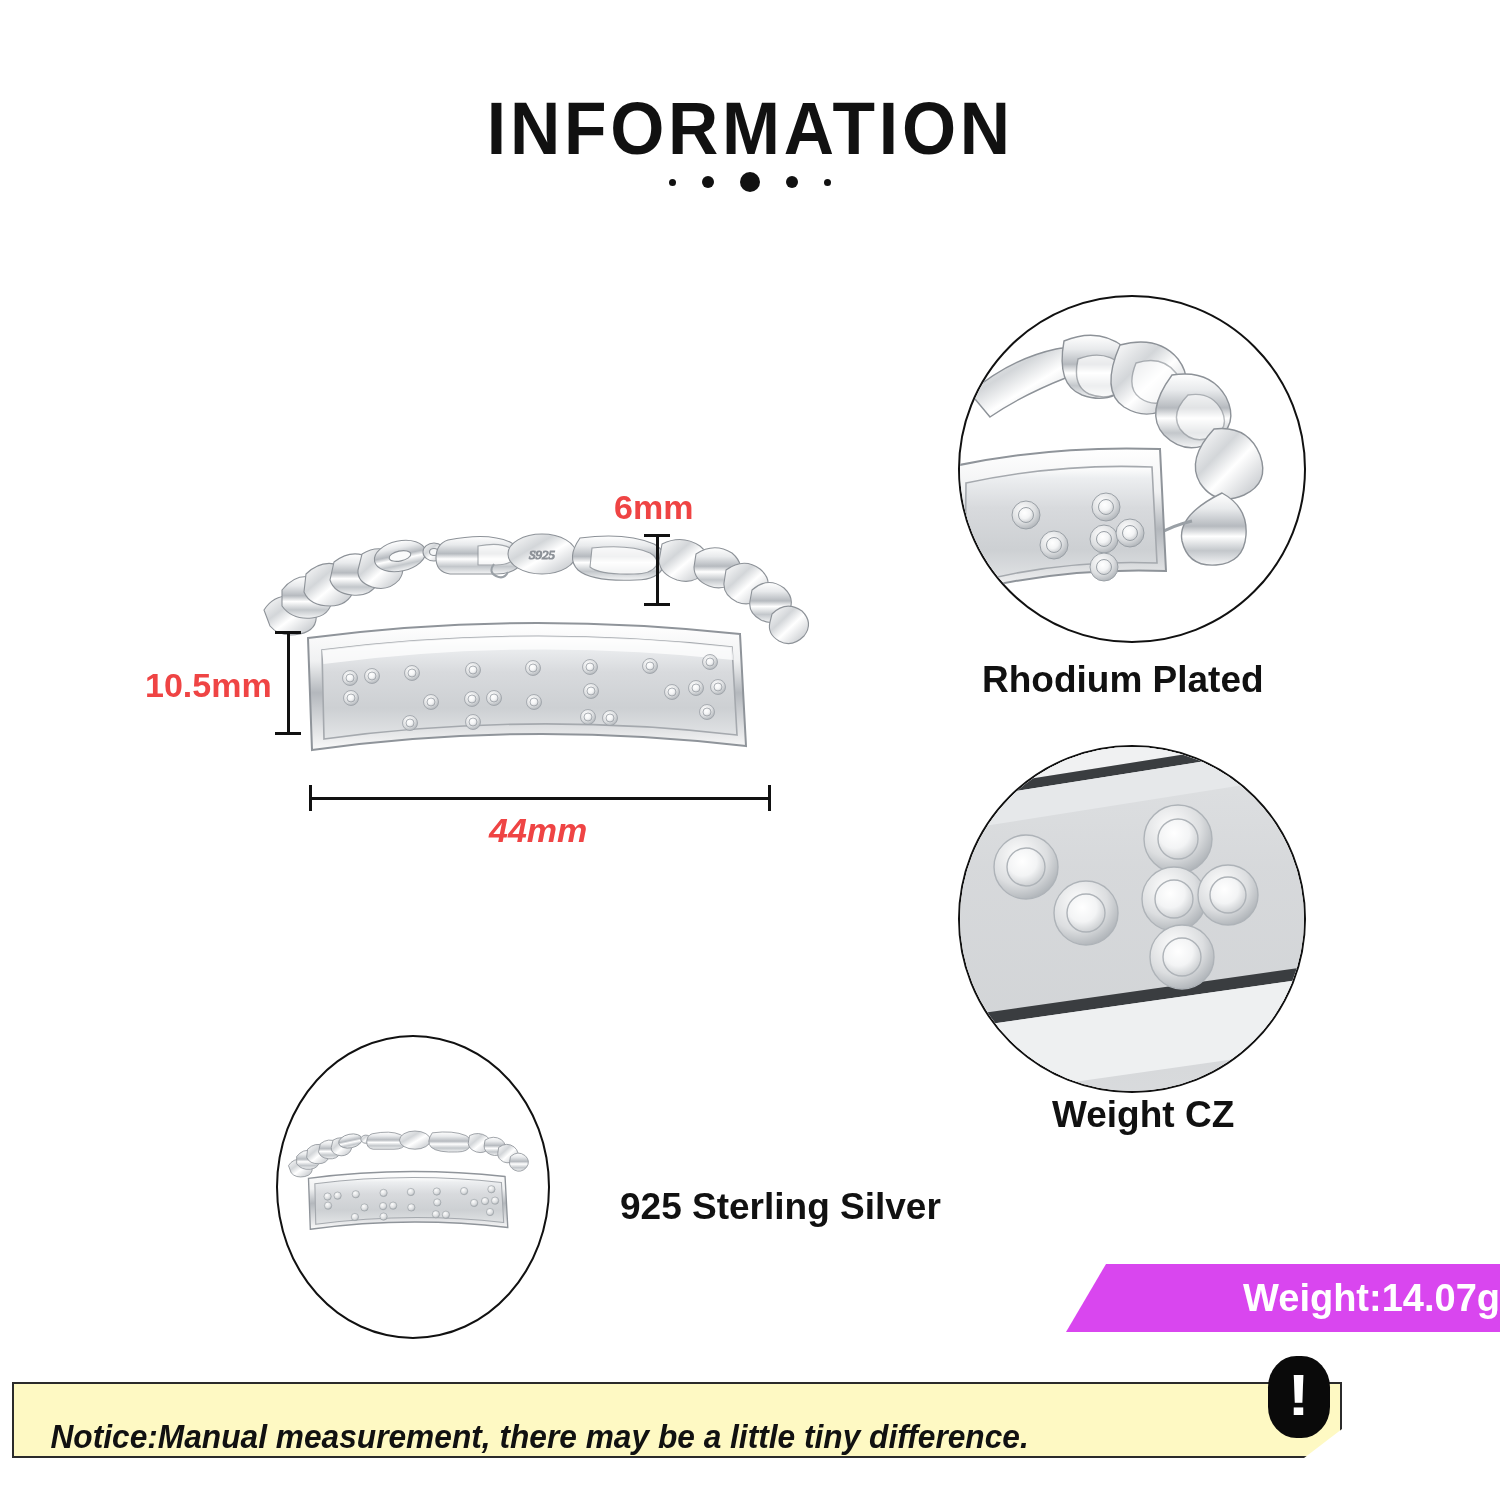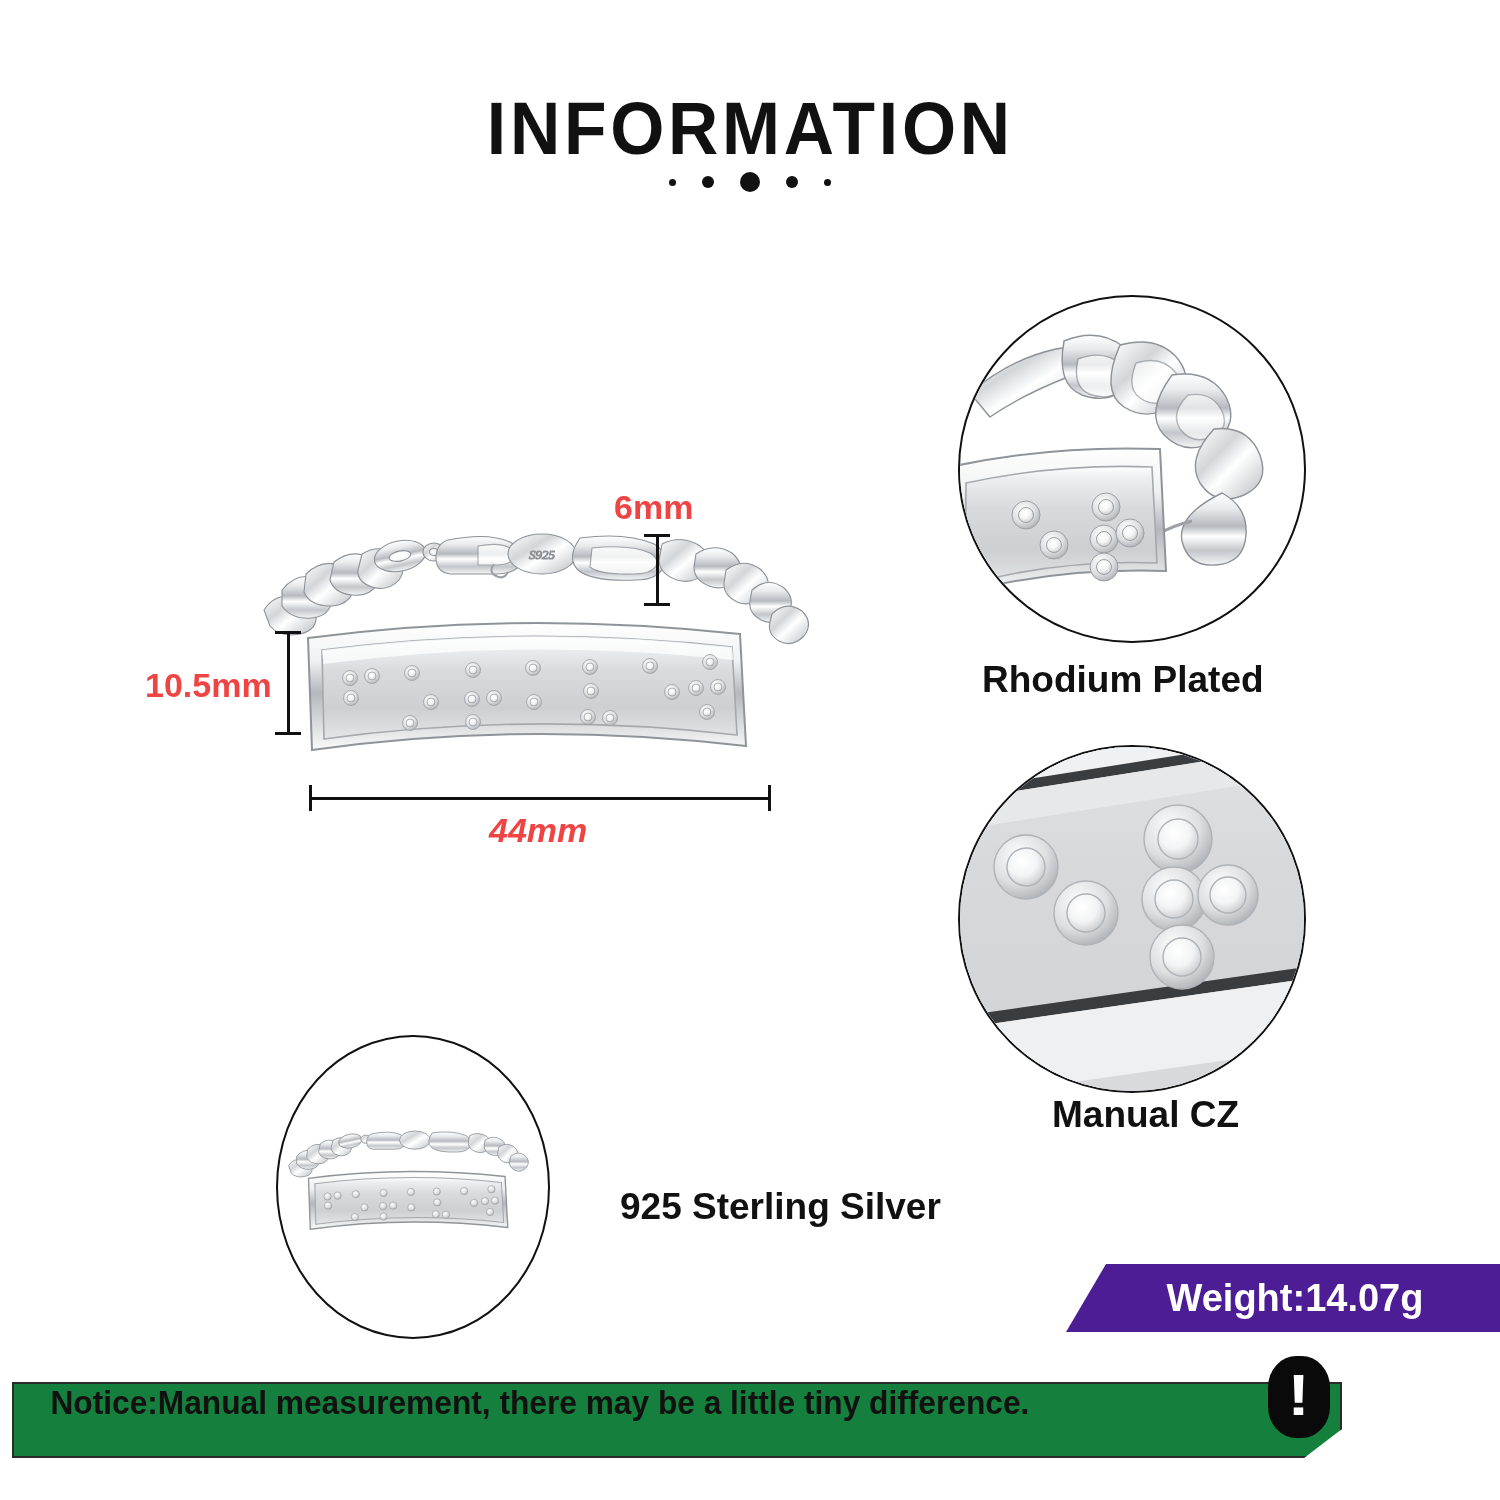--- a/index.html
+++ b/index.html
@@ -79,36 +79,36 @@
   #circle-rhodium{left:958px;top:295px;width:344px;height:344px;}
   #label-rhodium{left:982px;top:659px;font-size:37px;}
   #circle-cz{left:958px;top:745px;width:344px;height:344px;}
   #label-cz{left:1052px;top:1094px;font-size:37px;}
   #circle-silver{left:276px;top:1035px;width:270px;height:300px;}
   #label-silver{left:620px;top:1186px;font-size:37px;}
 
   
   #weight-badge{
     position:absolute;left:1066px;top:1264px;width:434px;height:68px;
-    background:#4c1d95;
+    background:#d946ef;
     clip-path:polygon(40px 0,100% 0,100% 100%,0 100%);
-    display:flex;align-items:center;justify-content:center;
+    display:flex;align-items:center;justify-content:flex-end;
   }
   #weight-text{
     color:#ffffff;font-weight:bold;font-size:38px;
     font-family:"Liberation Sans", sans-serif;letter-spacing:0px;
     padding-left:24px;
   }
 
   
   #notice-bar{
     position:absolute;left:12px;top:1382px;width:1326px;height:72px;
-    background:#15803d;border:2.5px solid #2b2b2b;
+    background:#fef9c3;border:2.5px solid #2b2b2b;
     clip-path:polygon(0 0, 100% 0, 100% 62%, 1292px 100%, 0 100%);
-    display:flex;align-items:flex-start;
+    display:flex;align-items:flex-end;font-style:italic;
   }
   #notice-text{
     font-family:"Liberation Sans", sans-serif;
     font-weight:bold;font-size:33px;color:#111;
     padding-left:38px;transform:scaleX(0.96);transform-origin:left center;
     white-space:nowrap;
   }
   #notice-icon{
     position:absolute;left:1268px;top:1356px;width:62px;height:82px;
     background:#0a0a0a;border-radius:46% / 38%;
@@ -343,21 +343,21 @@
           <circle cx="218" cy="92" r="20" fill="url(#gStone)"></circle>
         <circle cx="214" cy="152" r="32" fill="url(#gBezel)"></circle>
           <circle cx="214" cy="152" r="19" fill="url(#gStone)"></circle>
         <circle cx="268" cy="148" r="30" fill="url(#gBezel)"></circle>
           <circle cx="268" cy="148" r="18" fill="url(#gStone)"></circle>
         <circle cx="222" cy="210" r="32" fill="url(#gBezel)"></circle>
           <circle cx="222" cy="210" r="19" fill="url(#gStone)"></circle>
       </g>
     </svg>
   </div>
-  <span class="detail-label" id="label-cz">Manual CZ</span>
+  <span class="detail-label" id="label-cz">Weight CZ</span>
 
   <div class="detail-circle" id="circle-silver">
     <svg viewBox="0 0 270 300" width="270" height="300">
       <g transform="translate(-5,74) scale(0.455)">
         <g stroke="#8d9298" stroke-width="1.8">
           <path d="M34,120 q10,-16 30,-14 q20,2 22,18 q2,16 -16,20 q-20,4 -30,-8 z" fill="url(#gMetal2)"></path>
           <path d="M52,100 q14,-18 34,-12 q18,6 16,22 q-2,16 -20,18 q-20,2 -30,-12 z" fill="url(#gMetal)"></path>
           <path d="M76,84 q16,-16 36,-8 q16,8 12,24 q-6,16 -24,16 q-20,0 -26,-14 z" fill="url(#gMetal2)"></path>
           <path d="M104,72 q18,-14 36,-4 q14,10 8,25 q-8,14 -26,12 q-18,-2 -22,-15 z" fill="url(#gMetal)"></path>
           <path d="M132,64 q18,-11 34,1 q12,12 3,25 q-11,12 -27,7 q-15,-5 -14,-17 z" fill="url(#gMetal2)"></path>

